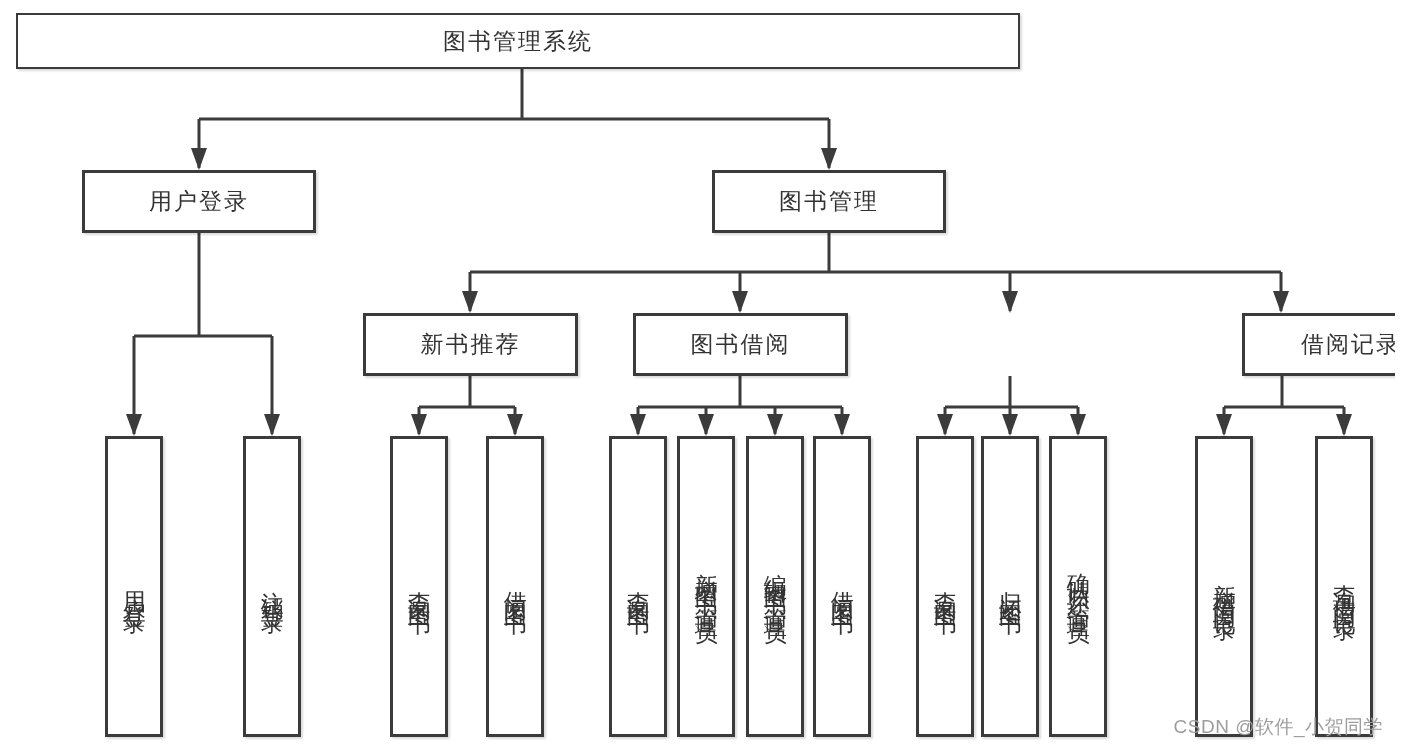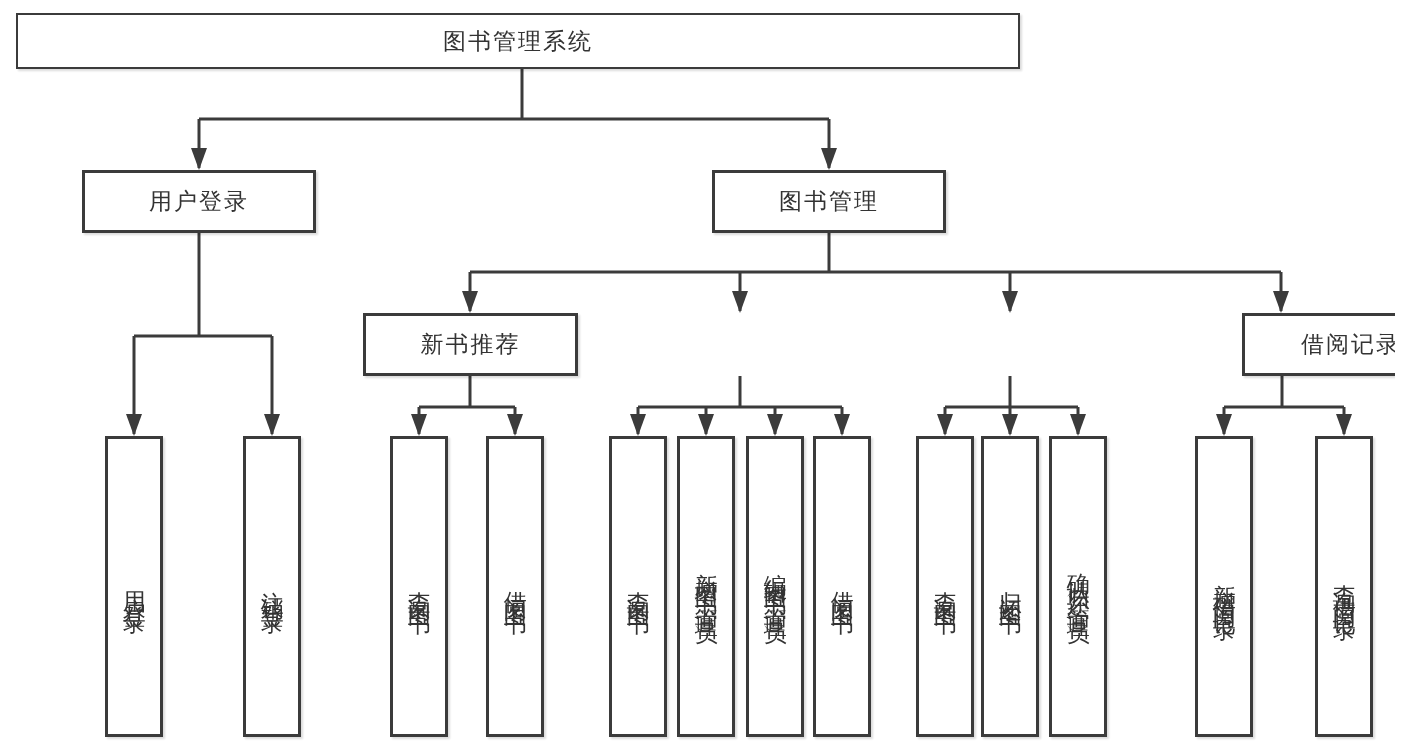--- a/index.html
+++ b/index.html
@@ -126,20 +126,23 @@
   <div class="box lvl2" style="left:82px;">
     <span class="htext">用户登录</span>
   </div>
   <div class="box lvl2" style="left:712px;">
     <span class="htext">图书管理</span>
   </div>
 
   <div class="box lvl3" style="left:363px;">
     <span class="htext">新书推荐</span>
   </div>
+  <div class="box lvl3" style="left:633px;">
+    <span class="htext">图书借阅</span>
+  </div>
   <div class="box lvl3" style="left:1242px;width:218px;">
     <span class="htext">借阅记录</span>
   </div>
 
   <div class="box leaf" style="left:105px;">
     <span class="vtext">用户登录</span>
   </div>
   <div class="box leaf" style="left:243px;">
     <span class="vtext">注销登录</span>
   </div>
@@ -170,14 +173,15 @@
   <div class="box leaf" style="left:1049px;">
     <span class="vtext">确认归还（管理员）</span>
   </div>
   <div class="box leaf" style="left:1195px;">
     <span class="vtext">新增借阅记录</span>
   </div>
   <div class="box leaf" style="left:1315px;">
     <span class="vtext">查询借阅记录</span>
   </div>
 
+  <div class="watermark">CSDN @软件_小贺同学</div>
 
 </div>
 
 </body></html>

